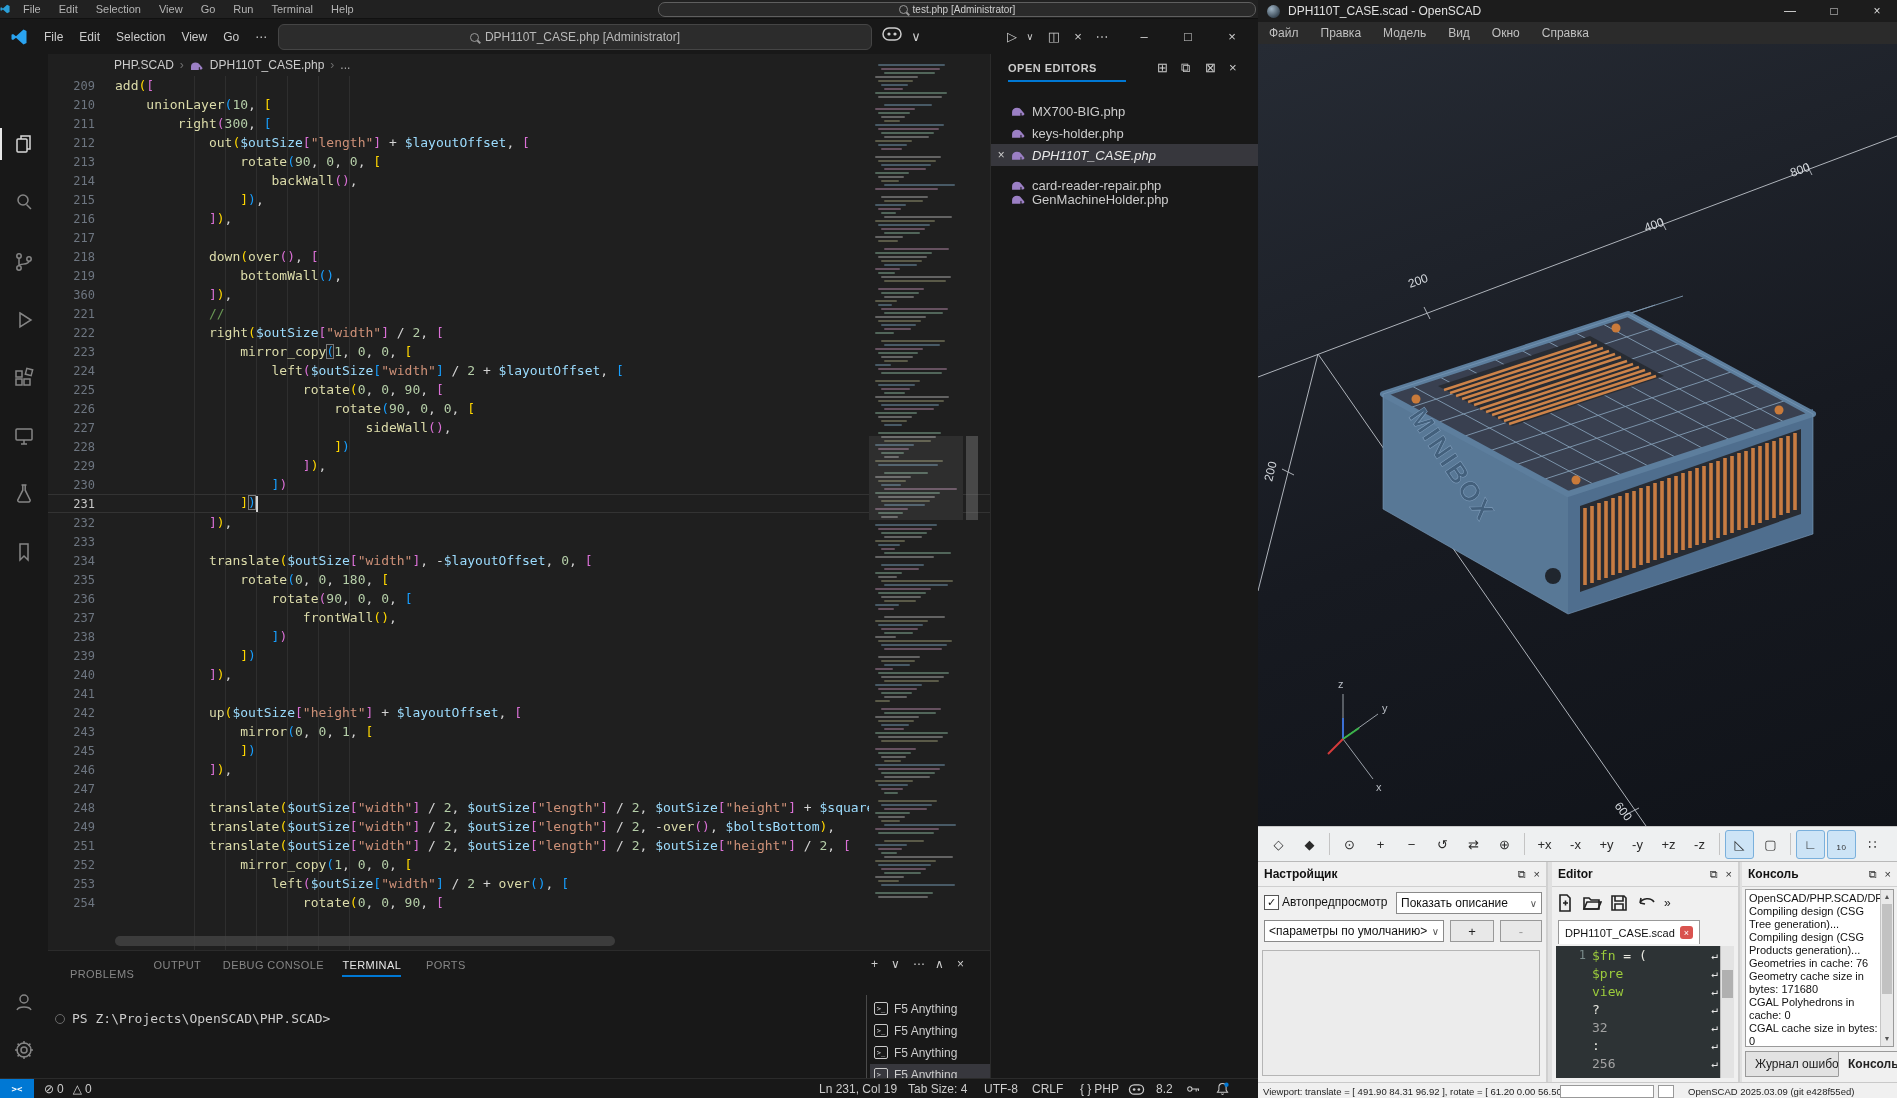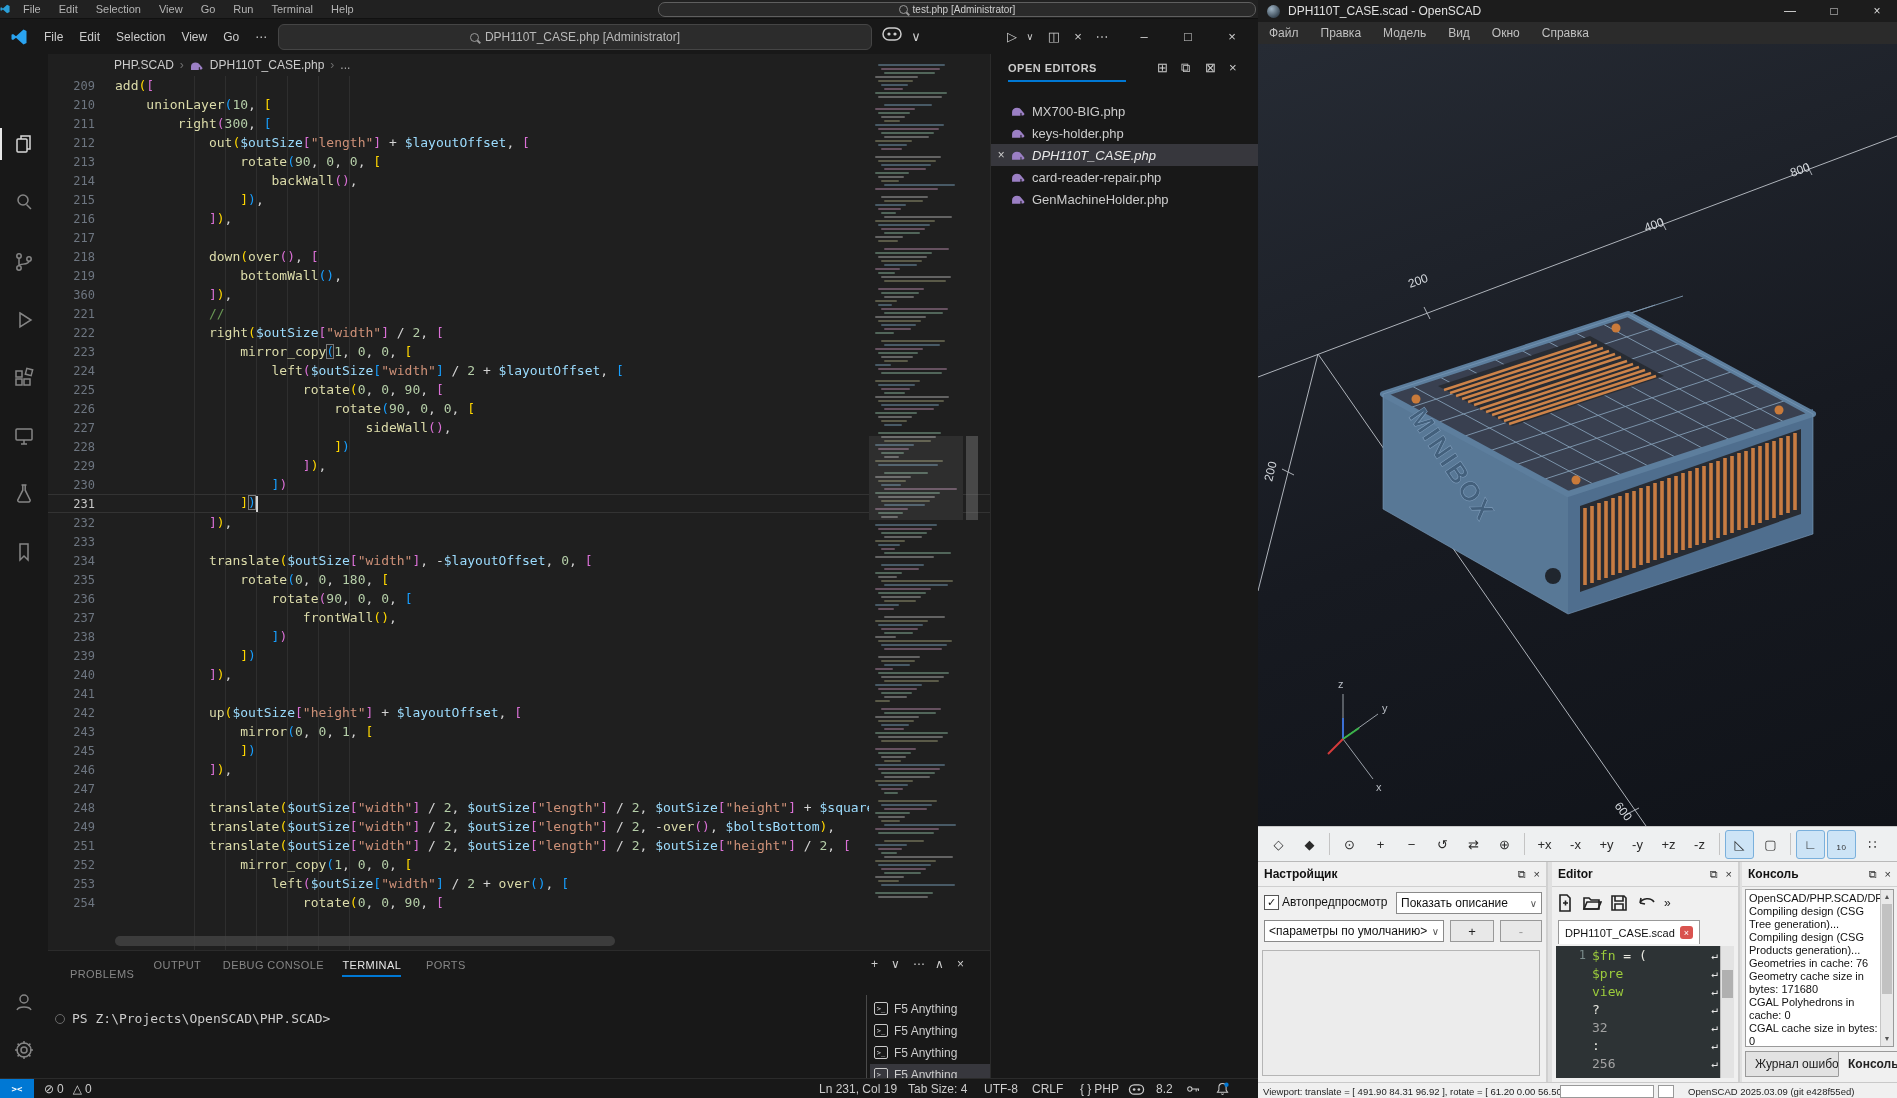--- a/index.html
+++ b/index.html
@@ -689,21 +689,21 @@
             </svg>
             <span class="lbl">keys-holder.php</span>
           </div>
           <div class="oerow sel" style="top: 90px;">
             <span class="x">×</span>
             <svg width="15" height="12" viewBox="0 0 14 11">
               <path d="M1 10V6.5C1 4 3 2.5 5.6 2.5c2 0 3.1.8 4 2l2.6 3.1c.7.8.1 2-1 2h-1.4V7.6c0-.7-1-.7-1 0V10z" fill="#9b7fc4"></path>
             </svg>
             <span class="lbl">DPH110T_CASE.php</span>
           </div>
-          <div class="oerow" style="top: 112px;">
+          <div class="oerow" style="top: 120px;">
             <span class="x">×</span>
             <svg width="15" height="12" viewBox="0 0 14 11">
               <path d="M1 10V6.5C1 4 3 2.5 5.6 2.5c2 0 3.1.8 4 2l2.6 3.1c.7.8.1 2-1 2h-1.4V7.6c0-.7-1-.7-1 0V10z" fill="#9b7fc4"></path>
             </svg>
             <span class="lbl">card-reader-repair.php</span>
           </div>
           <div class="oerow" style="top: 134px;">
             <span class="x">×</span>
             <svg width="15" height="12" viewBox="0 0 14 11">
               <path d="M1 10V6.5C1 4 3 2.5 5.6 2.5c2 0 3.1.8 4 2l2.6 3.1c.7.8.1 2-1 2h-1.4V7.6c0-.7-1-.7-1 0V10z" fill="#9b7fc4"></path>

